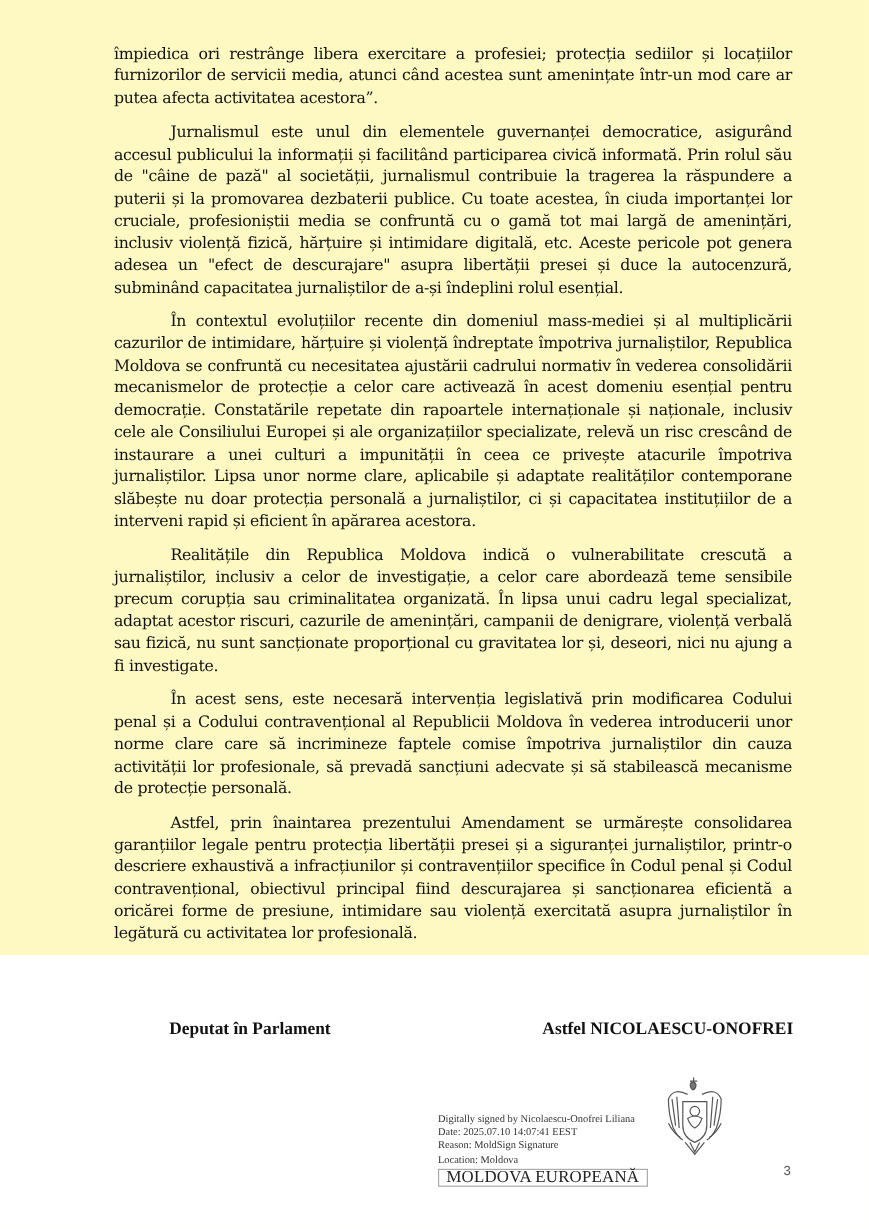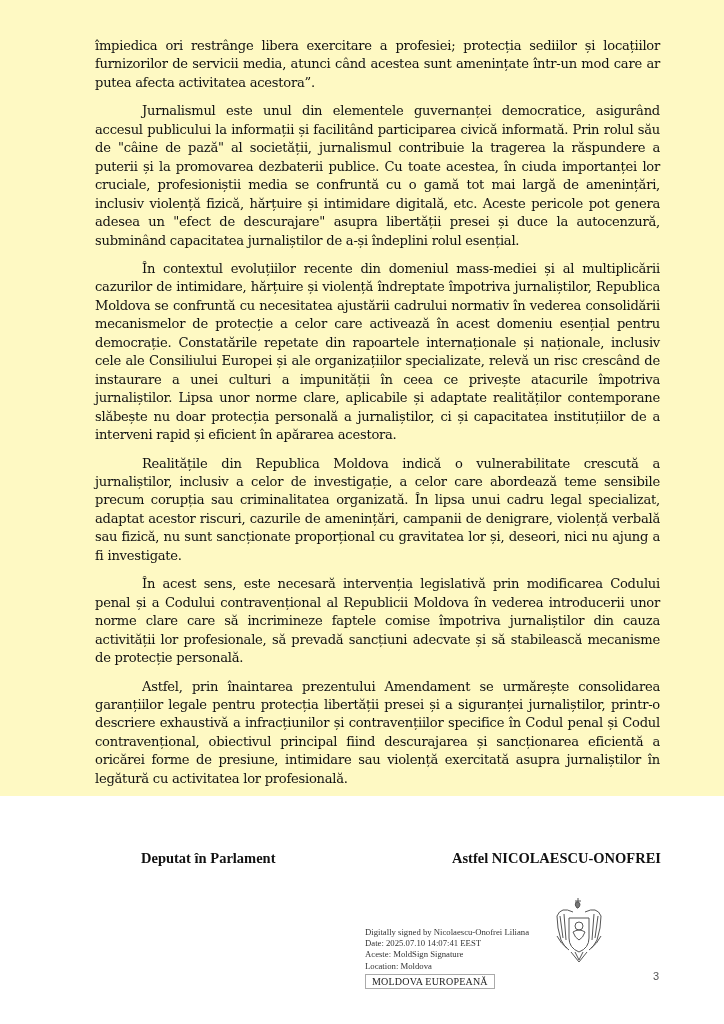--- a/index.html
+++ b/index.html
@@ -11,21 +11,21 @@
   .body-text p { margin: 0 0 10px 0; text-align: justify; }
   .body-text p.indent { text-indent: 47px; }
   .sig-row { position: absolute; top: 850px; left: 136px; width: 525px; height: 20px;
              font-family: "Liberation Serif", serif; font-weight: bold; font-size: 14.5px; }
   .sig-left { position: absolute; left: 5px; top: 0; }
   .sig-right { position: absolute; right: 0; top: 0; }
   .stamp { position: absolute; left: 365px; top: 899px; width: 180px;
            font-family: "Liberation Serif", serif; font-size: 8.7px; line-height: 11.2px; color: #333; margin-top: 28px; }
   .stamp div { white-space: nowrap; }
   .stamp-box { display: inline-block; margin-top: 2px; border: 1px solid #aaa; padding: 1px 6px;
-               font-size: 10px; letter-spacing: 0.2px; color: #222; }
+               font-size: 14px; letter-spacing: 0.2px; color: #222; }
   .coat { position: absolute; left: 551px; top: 894px; width: 56px; height: 72px; }
   .page-num { position: absolute; left: 653px; top: 970px; font-family: "Liberation Sans", sans-serif;
               font-size: 11px; color: #555; }
 </style>
 </head>
 <body>
 
 <div class="page">
 
   <div class="body-text">
@@ -38,21 +38,21 @@
   </div>
 
   <div class="sig-row">
     <span class="sig-left">Deputat în Parlament</span>
     <span class="sig-right">Astfel NICOLAESCU-ONOFREI</span>
   </div>
 
   <div class="stamp">
     <div>Digitally signed by Nicolaescu-Onofrei Liliana</div>
     <div>Date: 2025.07.10 14:07:41 EEST</div>
-    <div>Aceste: MoldSign Signature</div>
+    <div>Reason: MoldSign Signature</div>
     <div>Location: Moldova</div>
     <span class="stamp-box">MOLDOVA EUROPEANĂ</span>
   </div>
 
   <svg class="coat" viewBox="0 0 56 72">
     <g fill="none" stroke="#555" stroke-width="1">
 
       <path d="M27 4 L27 14 M24 7 L30 7"></path>
       <path d="M26 14 q-3 -3 -1 -6 q3 -1 4 2 q0 3 -2 4 z" fill="#777"></path>
 

